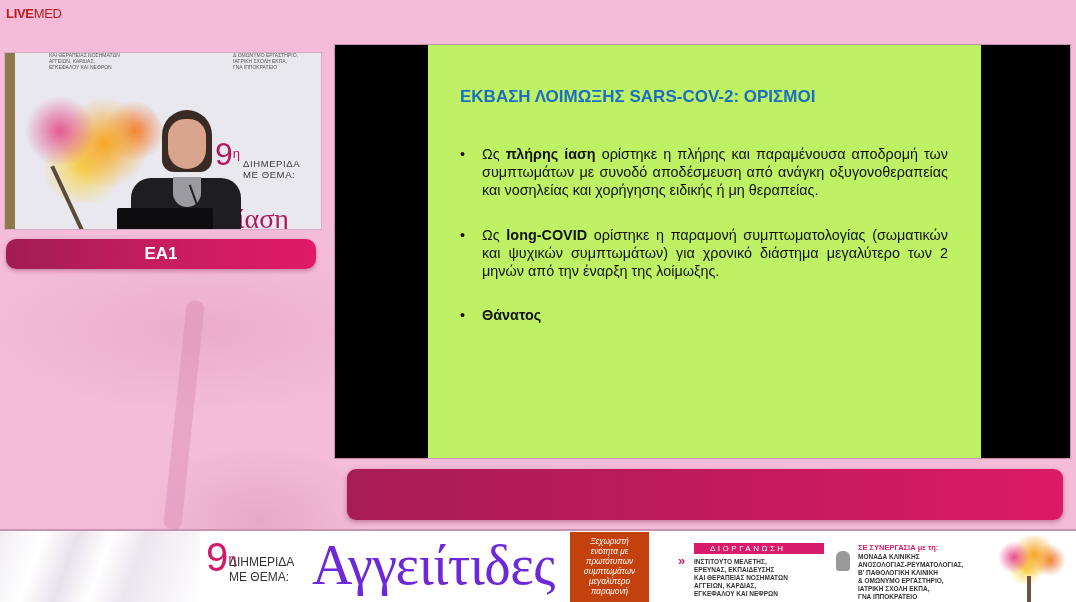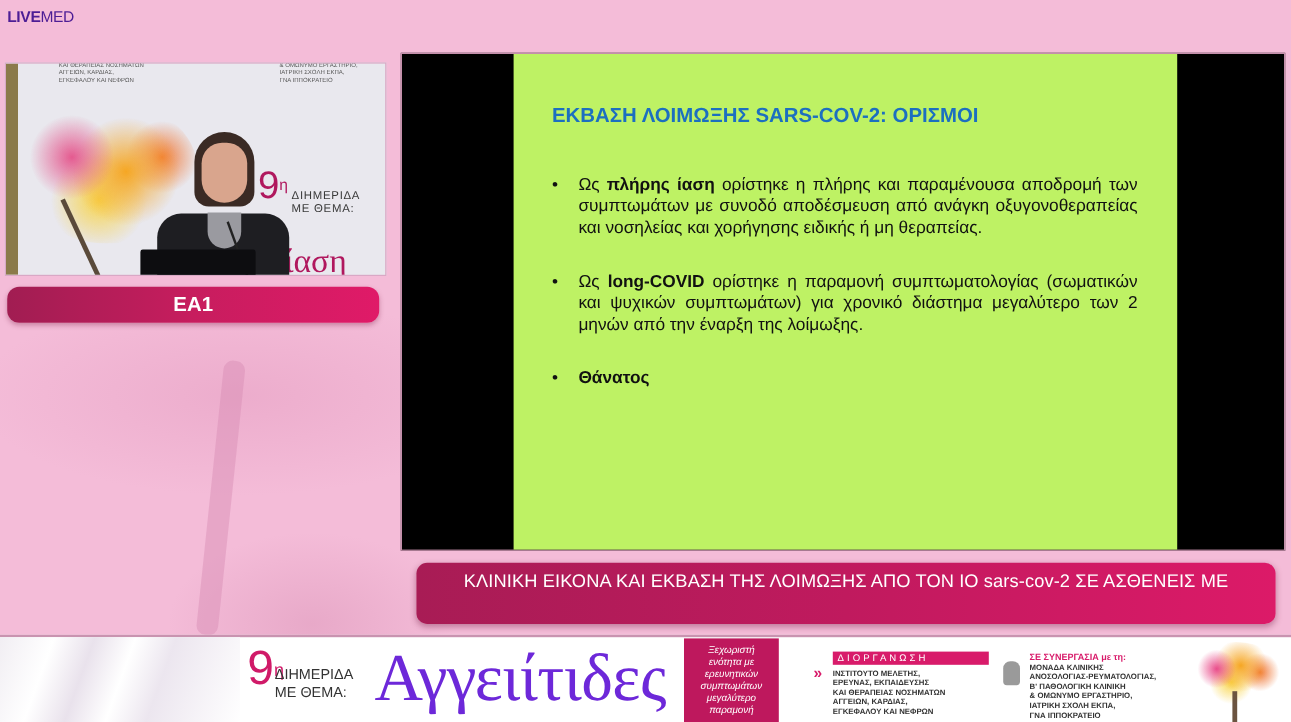--- a/index.html
+++ b/index.html
@@ -14,21 +14,21 @@
       background:
         radial-gradient(ellipse at 200px 330px, rgba(230,160,195,0.55) 0, rgba(244,188,216,0) 220px),
         radial-gradient(ellipse at 260px 520px, rgba(220,150,185,0.5) 0, rgba(244,188,216,0) 120px),
         #f4bcd8;
     }
     .trunk {
       position: absolute; left: 175px; top: 300px; width: 18px; height: 230px;
       background: rgba(215,140,180,0.45); transform: rotate(6deg); border-radius: 8px;
     }
     .logo {
-      position: absolute; left: 6px; top: 6px; font-size: 13px; color: #4c1d95; letter-spacing: -0.3px;
+      position: absolute; left: 6px; top: 6px; font-size: 13px; color: #b91c1c; letter-spacing: -0.3px;
     }
     .logo .live { font-weight: bold; }
     .logo .med { font-weight: normal; }
 
     
     .camera {
       position: absolute; left: 4px; top: 52px; width: 318px; height: 178px;
       background: #e9e8ee; overflow: hidden; border: 1px solid #d9a8c5;
     }
     .cam-strip { position: absolute; left: 0; top: 0; width: 10px; height: 100%; background: #8b7a4a; }
@@ -99,26 +99,26 @@
     }
     .banner-dna {
       position: absolute; left: 0; top: 0; width: 200px; height: 73px;
       background: linear-gradient(110deg, #f1eef3 0%, #fff 20%, #e9e2ec 35%, #fff 50%, #ece6ef 65%, #fff 100%);
     }
     .b-9n { position: absolute; left: 206px; top: 6px; color: #d01a68; font-size: 40px; line-height: 40px; }
     .b-9n sup { font-size: 15px; vertical-align: top; position: relative; top: 2px; }
     .b-dim { position: absolute; left: 229px; top: 24px; color: #333; font-size: 12px; line-height: 15px; }
     .b-agg { position: absolute; left: 312px; top: 6px; color: #6d28d9; font-family: "Liberation Serif", serif; font-size: 56px; line-height: 56px; letter-spacing: -0.5px; }
     .b-box {
-      position: absolute; left: 570px; top: 1px; width: 79px; height: 70px; background: #be185d;
+      position: absolute; left: 570px; top: 1px; width: 79px; height: 70px; background: #c2410c;
       color: #fff; font-style: italic; font-size: 8.2px; line-height: 10px; text-align: center; padding-top: 5px;
     }
     .b-org-head {
       position: absolute; left: 694px; top: 12px; width: 130px; height: 11px; background: #d81b6a;
-      color: #fff; font-size: 8px; letter-spacing: 2.5px; line-height: 11px; padding-left: 4px;
+      color: #fff; font-size: 8px; letter-spacing: 2.5px; line-height: 11px; padding-left: 16px;
     }
     .b-chev { position: absolute; left: 678px; top: 24px; color: #d81b6a; font-size: 13px; font-weight: bold; line-height: 12px; }
     .b-org-text { position: absolute; left: 694px; top: 27px; color: #333; font-size: 6.5px; line-height: 8px; font-weight: bold; }
     .b-syn-head { position: absolute; left: 858px; top: 12px; color: #d81b6a; font-size: 7.5px; font-weight: bold; }
     .b-syn-text { position: absolute; left: 858px; top: 22px; color: #333; font-size: 6.5px; line-height: 8px; font-weight: bold; }
     .b-crest { position: absolute; left: 836px; top: 20px; width: 14px; height: 20px; background: #9a9a9a; border-radius: 6px 6px 3px 3px; }
     .b-tree {
       position: absolute; left: 990px; top: 4px; width: 80px; height: 56px;
       background:
         radial-gradient(circle at 30% 40%, #e94d8b 0, rgba(233,77,139,0) 16px),
@@ -183,35 +183,34 @@
       </li>
       <li>
         <span class="bullet">•</span>
         <span></span><b>Θάνατος</b><span></span>
       </li>
     </ul>
   </div>
 </div>
 
 <div class="talk-title">
-  <div>ΚΛΙΝΙΚΗ ΕΙΚΟΝΑ ΚΑΙ ΕΚΒΑΣΗ ΤΗΣ ΛΟΙΜΩΞΗΣ ΑΠΟ ΤΟΝ ΙΟ sars-cov-2 ΣΕ ΑΣΘΕΝΕΙΣ ΜΕ</div>
 </div>
 
 <div class="banner">
   <div class="banner-dna"></div>
   <div class="b-9n"><span>9</span><sup>η</sup></div>
   <div class="b-dim">
     <div>ΔΙΗΜΕΡΙΔΑ</div>
     <div>ΜΕ ΘΕΜΑ:</div>
   </div>
   <div class="b-agg">Αγγειίτιδες</div>
   <div class="b-box">
     <div>Ξεχωριστή</div>
     <div>ενότητα με</div>
-    <div>ερευνητικών</div>
+    <div>πρωτότυπων</div>
     <div>συμπτωμάτων</div>
     <div>μεγαλύτερο</div>
     <div>παραμονή</div>
   </div>
   <div class="b-org-head">ΔΙΟΡΓΑΝΩΣΗ</div>
   <div class="b-chev">»</div>
   <div class="b-org-text">
     <div>ΙΝΣΤΙΤΟΥΤΟ ΜΕΛΕΤΗΣ,</div>
     <div>ΕΡΕΥΝΑΣ, ΕΚΠΑΙΔΕΥΣΗΣ</div>
     <div>ΚΑΙ ΘΕΡΑΠΕΙΑΣ ΝΟΣΗΜΑΤΩΝ</div>

